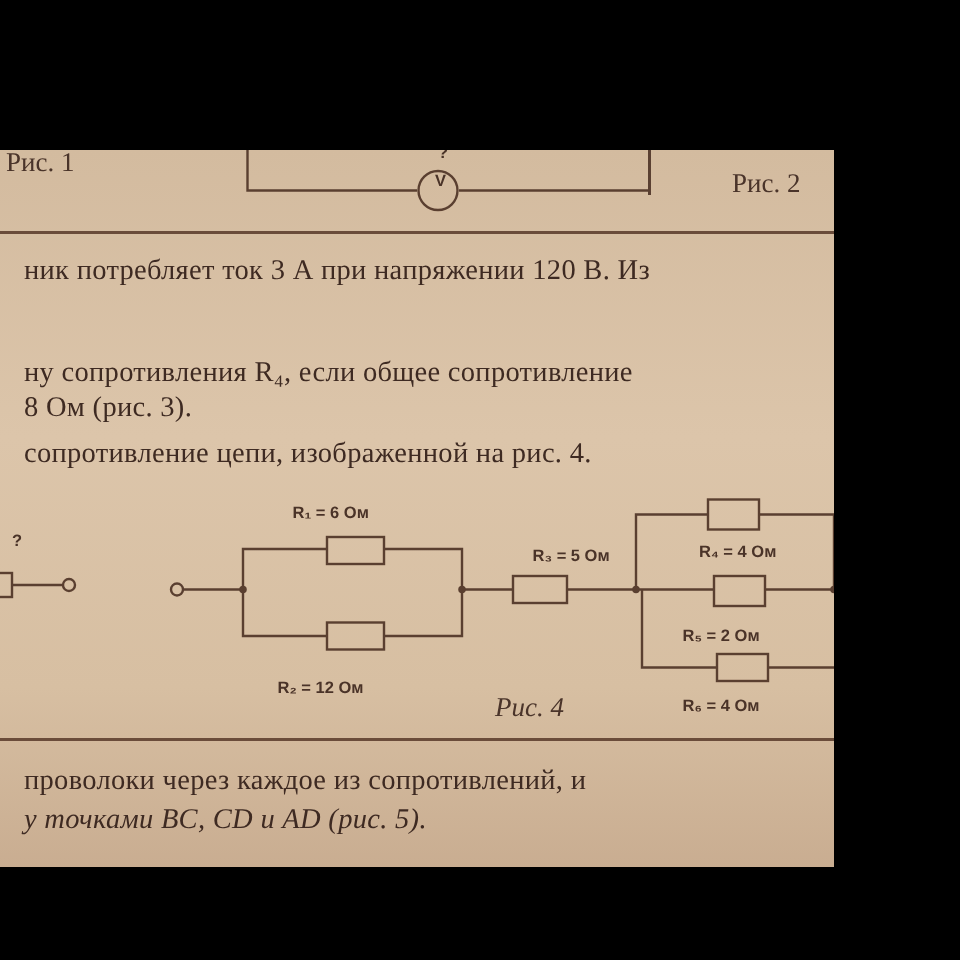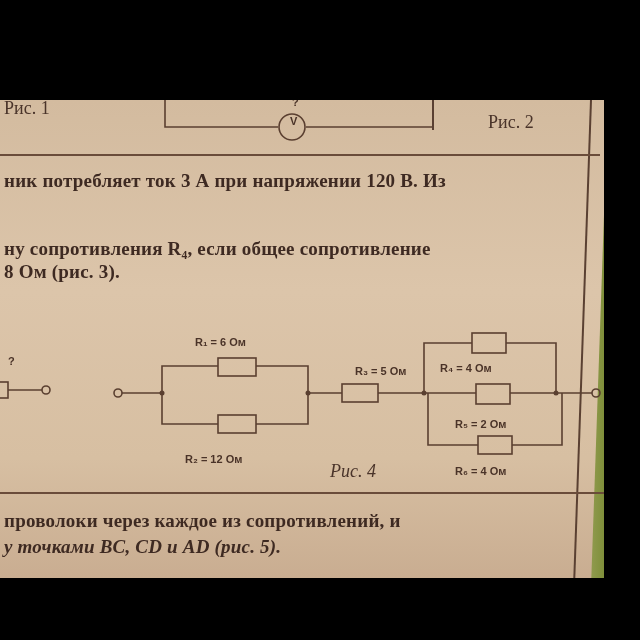--- a/index.html
+++ b/index.html
@@ -1,25 +1,25 @@
 <!DOCTYPE html>
 <html><head>
 <meta charset="utf-8">
 <style>
   html,body{margin:0;padding:0;background:#000;}
   body{width:640px;height:640px;position:relative;overflow:hidden;font-family:"Liberation Serif","DejaVu Serif",serif;}
-  .photo{position:absolute;left:0;top:100px;width:604px;height:478px;overflow:hidden;
+  .photo{position:absolute;left:0;top:100px;width:556px;height:478px;overflow:hidden;
     background:linear-gradient(90deg,#c9b096 0%,#d7bfa4 45%,#d6bfa3 80%,#c9ae92 93%,#9aa05a 96%,#86953f 100%);}
   .page{position:absolute;left:0;top:0;width:608px;height:478px;
     background:linear-gradient(180deg,#d3bb9f 0%,#dcc5aa 40%,#d7bfa2 75%,#c9ad91 100%);
     transform:skewX(-2deg);transform-origin:top left;}
   .green{position:absolute;right:0;top:0;width:30px;height:478px;background:linear-gradient(90deg,#a6a868,#7f8f3a);}
   .edge{position:absolute;top:0;width:2px;background:#5a4032;}
   .hline{position:absolute;height:2px;background:#6a4c3a;}
-  .txt{position:absolute;color:#3e2a22;white-space:nowrap;font-weight:bold;letter-spacing:0.2px;}
+  .txt{position:absolute;color:#3e2a22;white-space:nowrap;font-weight:normal;letter-spacing:0.2px;margin-left:12px;}
   .t18{font-size:19px;}
   .cap{position:absolute;color:#4a342a;white-space:nowrap;font-size:18px;}
   .lbl{position:absolute;font-family:"Liberation Sans","DejaVu Sans",sans-serif;font-weight:bold;color:#4a3328;font-size:11px;white-space:nowrap;}
   svg{position:absolute;left:0;top:0;}
 </style>
 </head>
 <body>
 
 <div class="photo">
   <div class="green"></div>
@@ -34,27 +34,28 @@
   <div class="cap" style="left:448px;top:12px;margin-left:40px;">Рис. 2</div>
   <div class="cap" style="left:330px;top:361px;font-style:italic;">Рис. 4</div>
 
   <div class="lbl" style="left:290px;top:15px;font-size:11px;">V</div>
   <div class="lbl" style="left:292px;top:-4px;">?</div>
   <div class="lbl" style="left:8px;top:255px;">?</div>
 
   <div class="txt t18" style="left:4px;top:70px;">ник потребляет ток 3 А при напряжении 120 В. Из</div>
   <div class="txt t18" style="left:4px;top:138px;">ну сопротивления R₄, если общее сопротивление</div>
   <div class="txt t18" style="left:4px;top:161px;">8 Ом (рис. 3).</div>
+  <div class="txt t18" style="left:4px;top:192px;">сопротивление цепи, изображенной на рис. 4.</div>
   <div class="txt t18" style="left:4px;top:410px;">проволоки через каждое из сопротивлений, и</div>
   <div class="txt t18" style="left:4px;top:436px;font-style:italic;">у точками BC, CD и AD (рис. 5).</div>
 
   <div class="lbl" style="left:195px;top:236px;">R₁ = 6 Ом</div>
   <div class="lbl" style="left:185px;top:353px;">R₂ = 12 Ом</div>
   <div class="lbl" style="left:323px;top:265px;margin-left:32px;">R₃ = 5 Ом</div>
-  <div class="lbl" style="left:440px;top:262px;">R₄ = 4 Ом</div>
+  <div class="lbl" style="left:466px;top:262px;">R₄ = 4 Ом</div>
   <div class="lbl" style="left:455px;top:318px;">R₅ = 2 Ом</div>
   <div class="lbl" style="left:455px;top:365px;">R₆ = 4 Ом</div>
 
   <svg width="640" height="478">
     <g stroke="#5a3f30" stroke-width="1.6" fill="none">
 
       <path d="M165 0 V27 H278 M306 27 H432"></path>
       <circle cx="292" cy="27" r="13"></circle>
 
       <rect x="-6" y="282" width="14" height="16"></rect>

